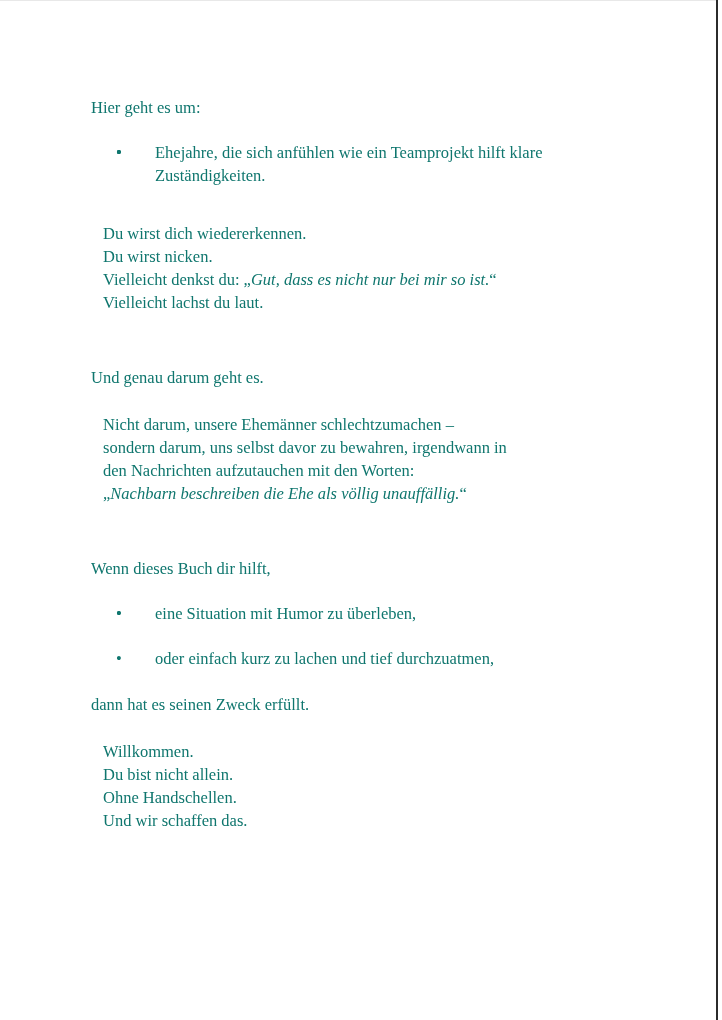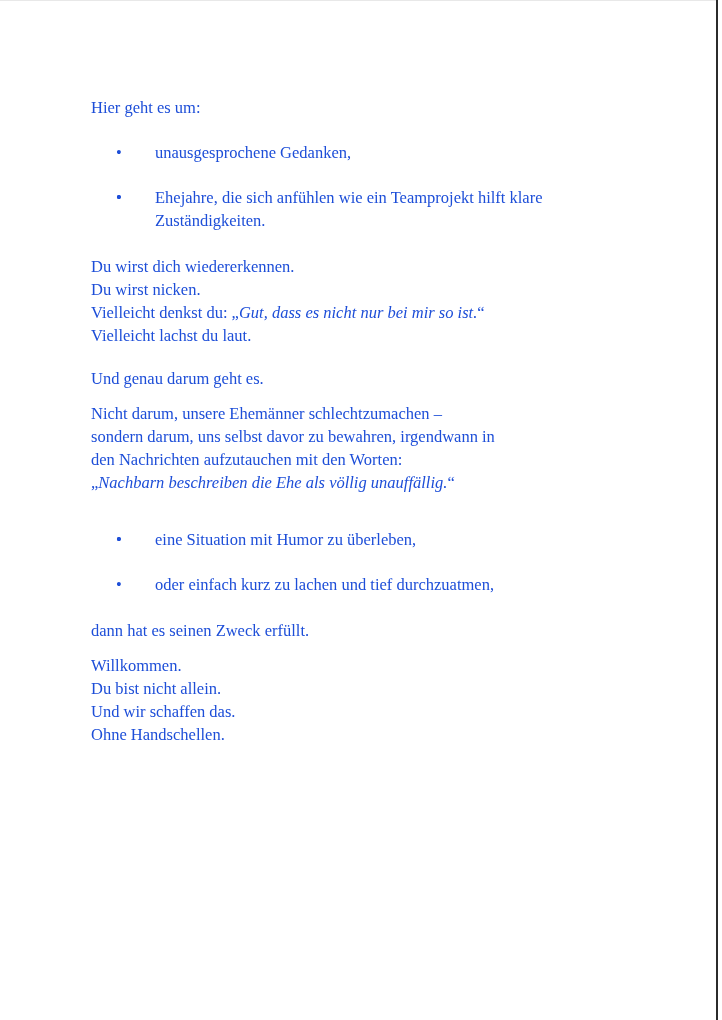--- a/index.html
+++ b/index.html
@@ -44,35 +44,35 @@
     width: 4px;
     height: 1020px;
     background: #ffffff;
   }
 
   .content {
     position: absolute;
     left: 91px;
     top: 96px;
     width: 530px;
-    color: #1d4ed8;
+    color: #0f766e;
     font-family: "Liberation Serif", "DejaVu Serif", serif;
     font-size: 16.5px;
     line-height: 23px;
   }
 
   
   .para {
     margin: 0;
     padding: 0;
   }
-  .gap-para { margin-top: 8px; }
+  .gap-para { margin-top: 28px; }
 
   .stanza {
-    margin: 0;
+    margin: 12px;
     padding: 0;
   }
   .stanza .line {
     display: block;
     white-space: pre-wrap;
   }
 
   
   .bullets {
     list-style: none;
@@ -114,21 +114,20 @@
 
   <div class="scan-edge-top"></div>
 
   <div class="content">
 
     <p class="para">Hier geht es um:</p>
 
     <ul class="bullets">
       <li>
         <span class="dot">•</span>
-        <span class="bullet-text">unausgesprochene Gedanken,</span>
       </li>
       <li>
         <span class="dot">•</span>
       </li>
       <li>
         <span class="dot">•</span>
         <span class="bullet-text">Ehejahre, die sich anfühlen wie ein Teamprojekt hilft klare Zuständigkeiten.</span>
       </li>
     </ul>
 
@@ -149,20 +148,21 @@
 
     <div class="stanza">
       <span class="line">Nicht darum, unsere Ehemänner schlechtzumachen –</span>
       <span class="line">sondern darum, uns selbst davor zu bewahren, irgendwann in</span>
       <span class="line">den Nachrichten aufzutauchen mit den Worten:</span>
       <span class="line"><span>„</span><em>Nachbarn beschreiben die Ehe als völlig unauffällig.</em><span>“</span></span>
     </div>
 
     <div class="block-gap-md"></div>
 
+    <p class="para gap-para">Wenn dieses Buch dir hilft,</p>
 
     <ul class="bullets">
       <li>
         <span class="dot">•</span>
       </li>
       <li>
         <span class="dot">•</span>
         <span class="bullet-text">eine Situation mit Humor zu überleben,</span>
       </li>
       <li>
@@ -173,22 +173,22 @@
 
     <div class="block-gap-lg"></div>
 
     <p class="para">dann hat es seinen Zweck erfüllt.</p>
 
     <div class="block-gap-md"></div>
 
     <div class="stanza gap-para">
       <span class="line">Willkommen.</span>
       <span class="line">Du bist nicht allein.</span>
+      <span class="line">Ohne Handschellen.</span>
       <span class="line">Und wir schaffen das.</span>
-      <span class="line">Ohne Handschellen.</span>
     </div>
 
   </div>
 
   <div class="scan-edge-right"></div>
   <div class="scan-edge-right-outer"></div>
 
 </div>
 
 </body></html>

